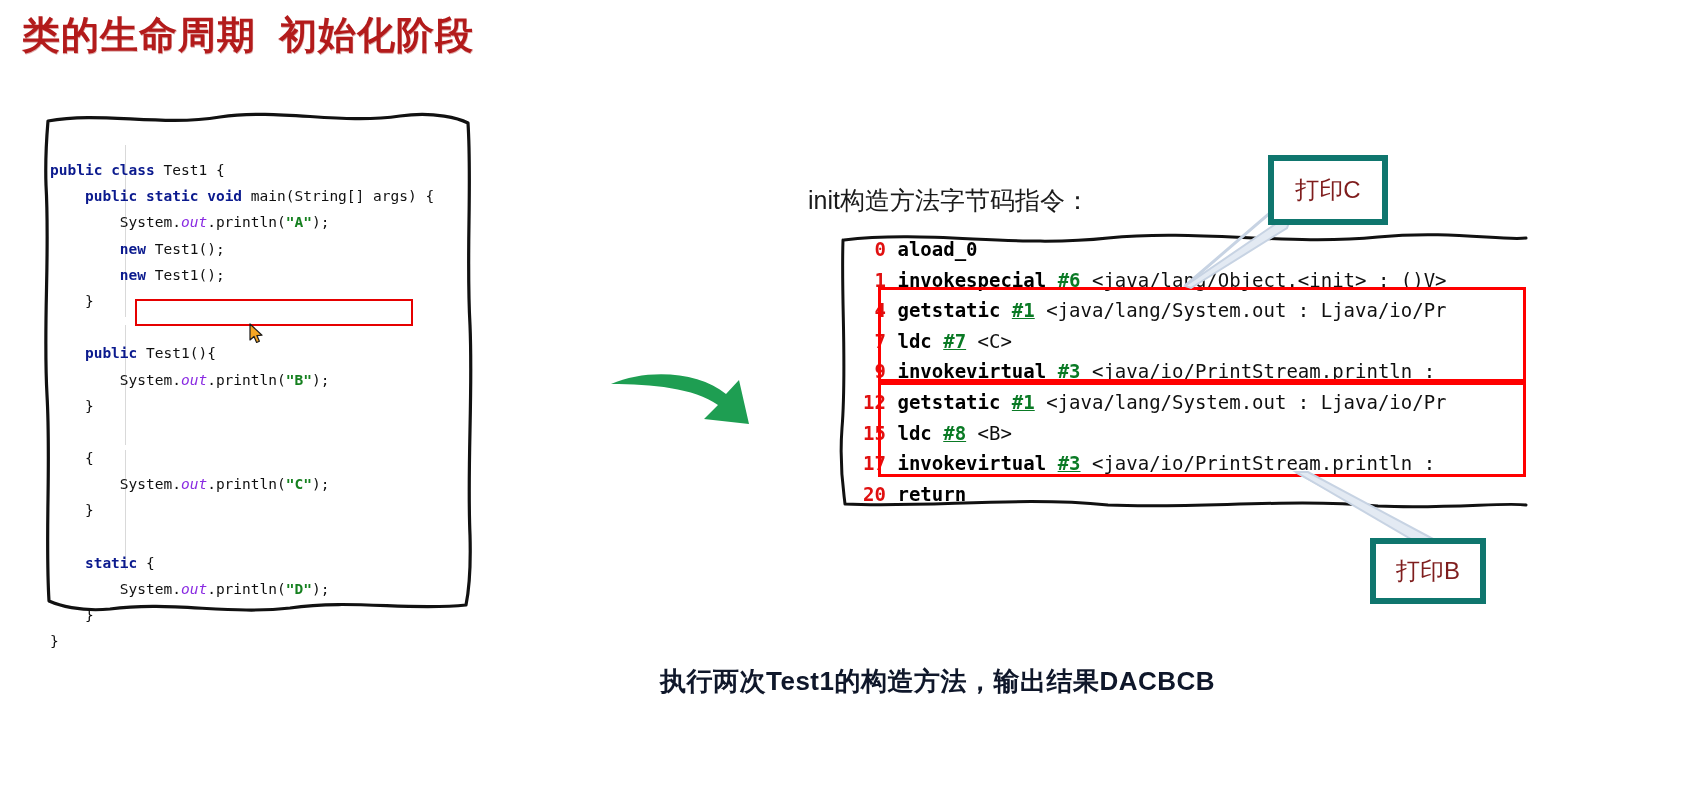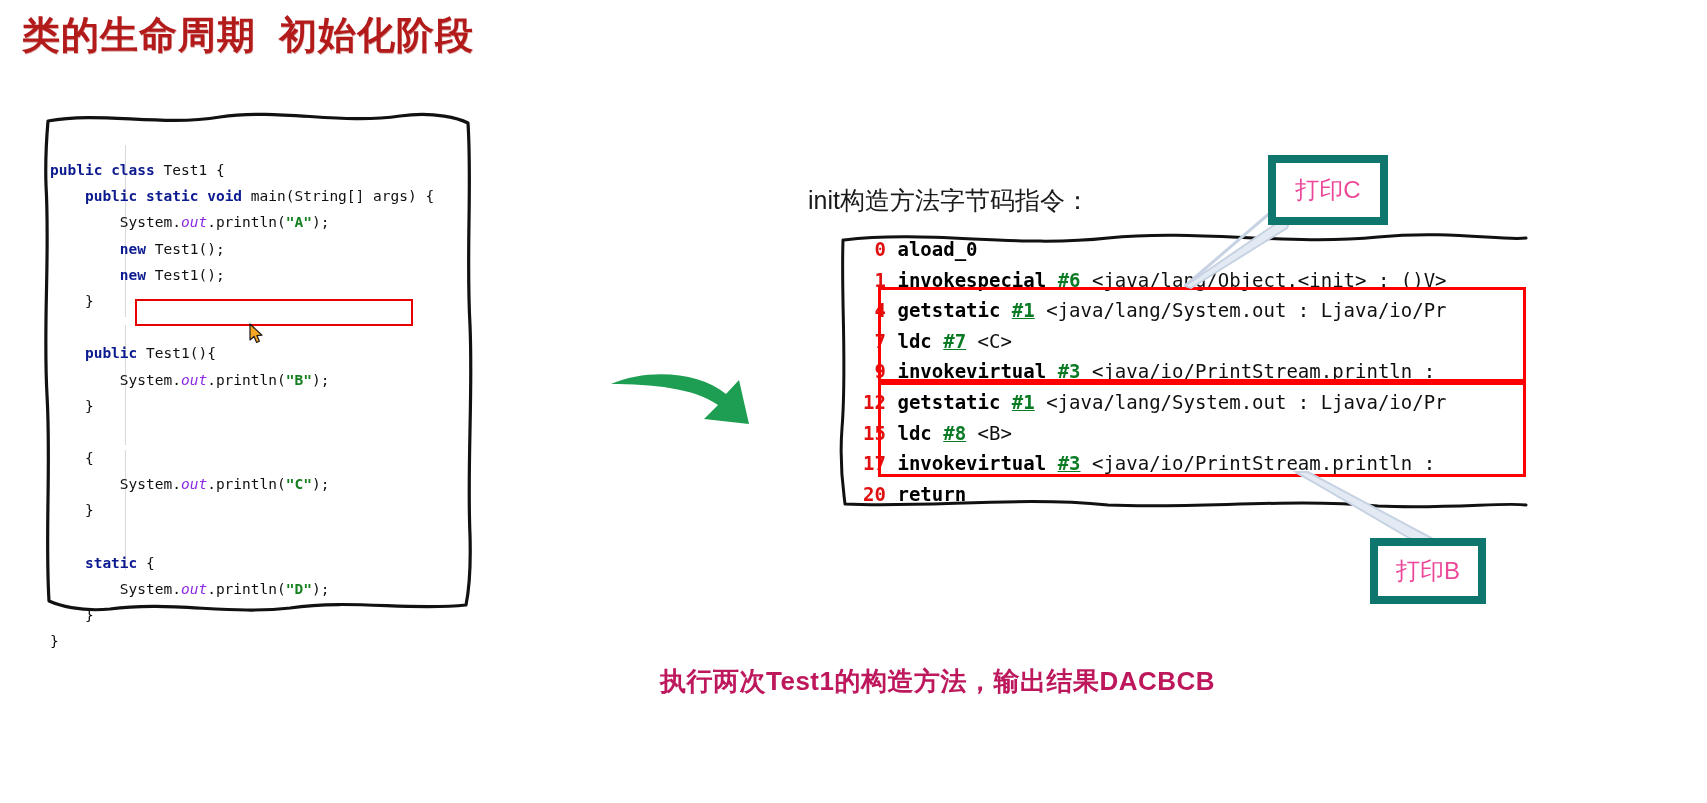--- a/index.html
+++ b/index.html
@@ -148,40 +148,40 @@
     position: absolute;
     border: 3px solid #ff0000;
     box-sizing: border-box;
   }
   #bc-rect-c { left: 878px; top: 287px; width: 648px; height: 95px; }
   #bc-rect-b { left: 878px; top: 382px; width: 648px; height: 95px; }
 
   
   .callout-box {
     position: absolute;
-    border: 8px solid #0f766e;
+    border: 6px solid #0f766e;
     background: #ffffff;
     display: flex;
     align-items: center;
     justify-content: center;
     font-size: 24px;
-    color: #ec4899;
+    color: #7f1d1d;
     box-sizing: border-box;
   }
   #callout-c { left: 1268px; top: 155px; width: 120px; height: 70px; }
   #callout-b { left: 1370px; top: 538px; width: 116px; height: 66px; }
   .callout-tail { position: absolute; pointer-events: none; }
 
   
   #conclusion {
     position: absolute;
     left: 660px; top: 664px;
     font-size: 26px;
     font-weight: 700;
-    color: #be185d;
+    color: #0f172a;
     white-space: pre;
     letter-spacing: 0.5px;
   }
 </style>
 </head>
 <body>
 
 <div id="slide-title">类的生命周期  初始化阶段</div>
 
 <div id="code-panel">

